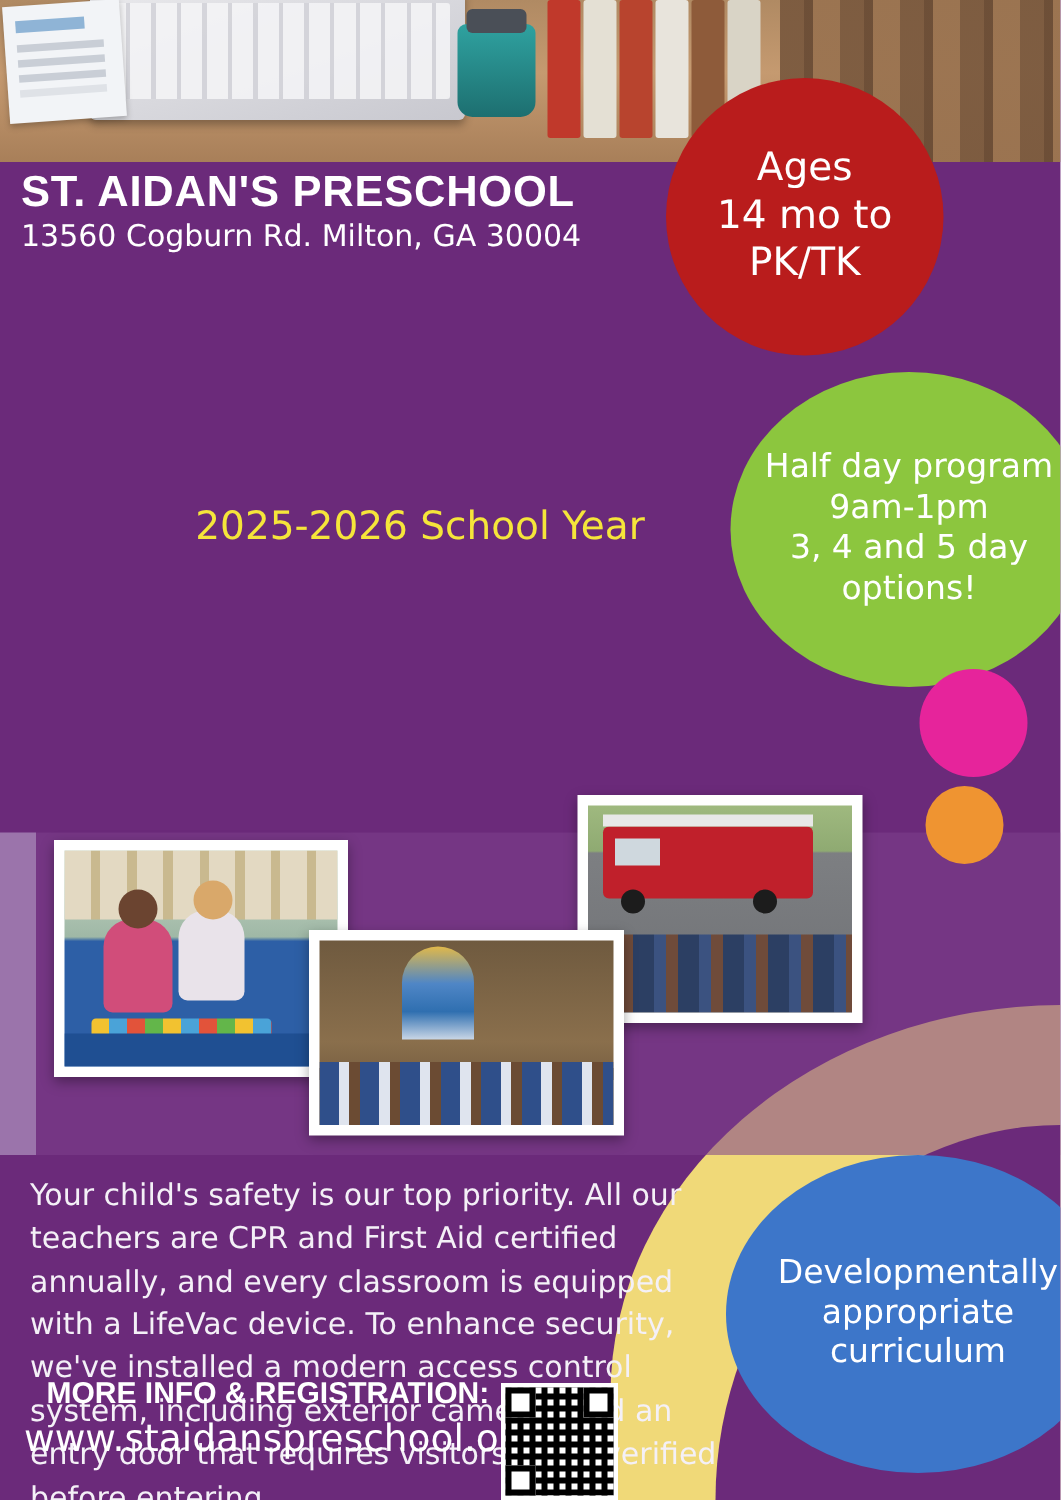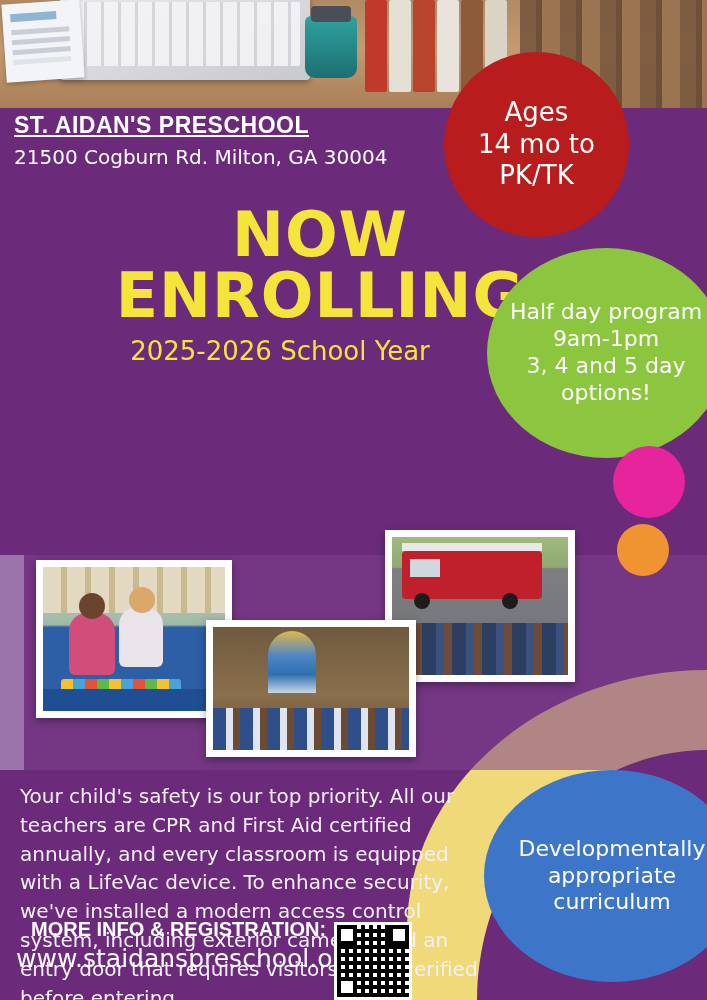--- a/index.html
+++ b/index.html
@@ -106,25 +106,24 @@
   .bg-lavender-left {
     position:absolute; left:0; top:555px; width:24px; height:215px;
     background:#b49ec4;
     opacity:.6;
   }
 
   
   .school-name {
     position:absolute; left:14px; top:112px;
     color:#ffffff;
-    font-size:23px;
+    font-size:29px;
     font-weight:bold;
     letter-spacing:.5px;
     font-family:"Liberation Sans", sans-serif;
-    text-decoration:underline;
   }
   .school-addr {
     position:absolute; left:14px; top:145px;
     color:#ffffff;
     font-size:20px;
     font-family:"DejaVu Sans", sans-serif;
   }
 
   
   .headline {
@@ -302,26 +301,22 @@
       <i class="ps-b1"></i>
         <i class="ps-b2"></i>
         <i class="ps-b3"></i>
       <i class="ps-b4"></i>
         <i class="ps-b5"></i>
         <i class="ps-b6"></i>
     </div>
   </div>
 
   <div class="school-name">ST. AIDAN'S PRESCHOOL</div>
-  <div class="school-addr">21500 Cogburn Rd.   Milton, GA 30004</div>
-
-  <div class="headline">
-    <span>NOW</span>
-    <span class="l2">ENROLLING</span>
-  </div>
+  <div class="school-addr">13560 Cogburn Rd.   Milton, GA 30004</div>
+
   <div class="school-year">2025-2026 School Year</div>
 
 
   <div class="circle c-ages" style="white-space:pre-line;">Ages
 14 mo to
 PK/TK</div>
   <div class="circle c-halfday" style="white-space:pre-line; padding:0 14px;">Half day program
 9am-1pm
 3, 4 and 5 day options!</div>
   <div class="circle c-pink"></div>

